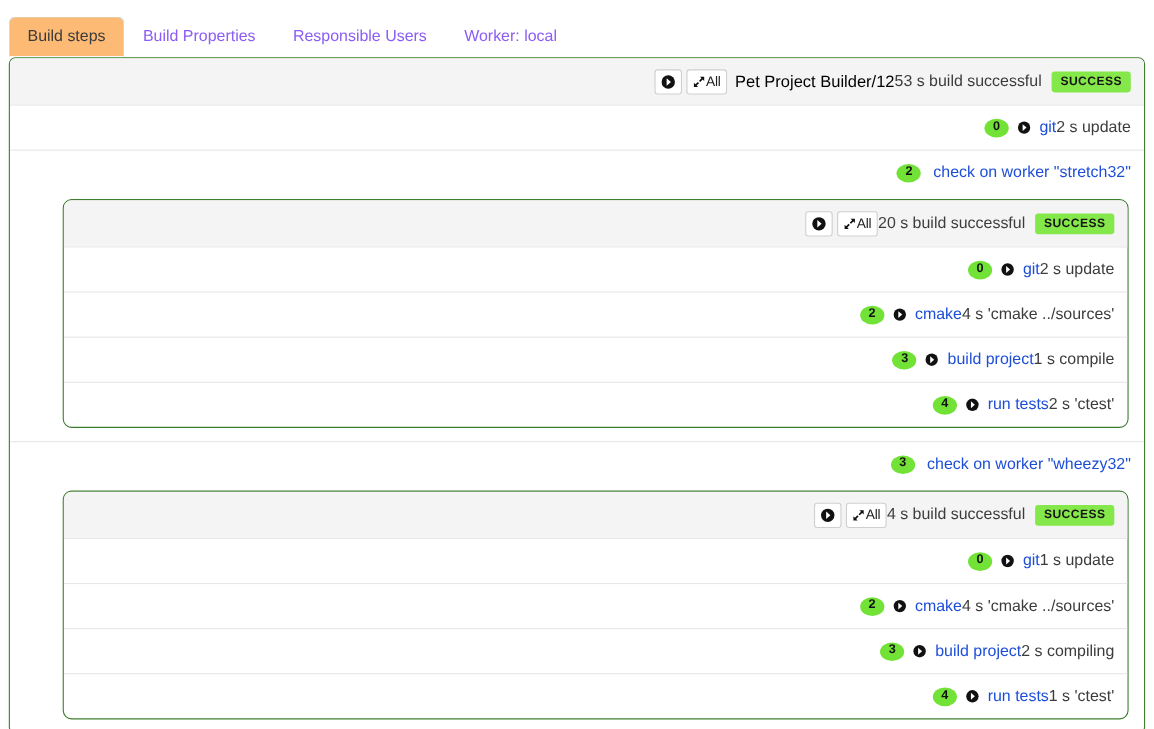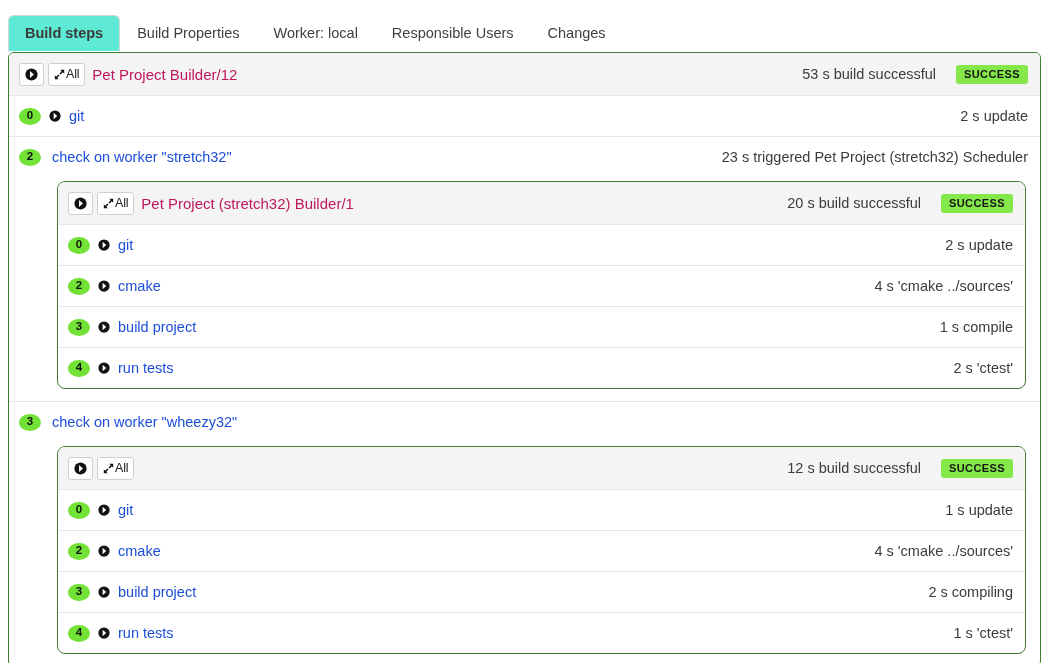--- a/index.html
+++ b/index.html
@@ -22,35 +22,34 @@
     display: flex;
     align-items: flex-end;
     height: 52px;
     padding-left: 8px;
     box-sizing: border-box;
   }
   .tab {
     font-size: 14.5px;
     line-height: 1;
     padding: 10px 16px 11px 16px;
-    color: #404040;
+    color: #8b5cf6;
     cursor: pointer;
     border: 1px solid transparent;
     border-radius: 6px 6px 0 0;
     background: transparent;
     white-space: nowrap;
   }
   .tab.active {
     color: #3b3b3b;
-    background: #5eead4;
+    background: #fdba74;
     border-color: #d6d6d6;
     border-bottom-color: #ffffff;
     position: relative;
     z-index: 3;
-    font-weight: bold;
   }
 
   
   .build-box {
     margin: 0 8px 0 8px;
     border: 1px solid #3c7d2e;
     border-radius: 6px;
     background: #ffffff;
     overflow: hidden;
     box-sizing: border-box;
@@ -76,25 +75,26 @@
     border-top: none;
   }
   .build-box.nested .row.header-row { min-height: 42px; }
 
   .row-left {
     display: flex;
     align-items: center;
     flex: 1 1 auto;
     min-width: 0;
     gap: 7px;
+    justify-content: flex-end;
   }
   .row-right {
     display: flex;
     align-items: center;
-    gap: 20px;
+    gap: 9px;
     flex: 0 0 auto;
     white-space: nowrap;
     font-size: 14.5px;
     color: #3c3c3c;
   }
 
   
   .btn-group { display: flex; align-items: center; }
   .btn {
     display: inline-flex;
@@ -117,21 +117,21 @@
   .icon-circle-arrow {
     display: inline-block;
     width: 13px; height: 13px;
     position: relative;
   }
   .icon-circle-arrow svg { display: block; }
 
   .icon-expand svg { display: block; }
 
   .build-link {
-    color: #be185d;
+    color: #000000;
     font-size: 15px;
     text-decoration: none;
     cursor: pointer;
   }
 
   
   .num-pill {
     display: inline-flex;
     align-items: center;
     justify-content: center;
@@ -178,23 +178,22 @@
     text-align: right;
   }
   .nested-wrap { padding-top: 4px; }
 </style>
 </head>
 <body>
 
 <div class="tabs" id="tab-bar">
     <div class="tab active">Build steps</div>
     <div class="tab">Build Properties</div>
+    <div class="tab">Responsible Users</div>
     <div class="tab">Worker: local</div>
-    <div class="tab">Responsible Users</div>
-    <div class="tab">Changes</div>
   </div>
 
 <div class="build-box" id="build-root">
     <div class="row header-row">
       <div class="row-left">
         <div class="btn-group">
           <button class="btn">
             <span class="icon-circle-arrow">
               <svg width="13" height="13" viewBox="0 0 16 16">
                 <circle cx="8" cy="8" r="7.5" fill="#111"></circle>
@@ -231,23 +230,20 @@
         <span class="step-name">git</span>
       </div>
       <div class="row-right">
         <span>2 s update</span>
       </div>
     </div>
     <div class="row">
       <div class="row-left">
         <span class="num-pill">2</span>
         <span class="step-name plain">check on worker "stretch32"</span>
-      </div>
-      <div class="row-right">
-        <span>23 s triggered Pet Project (stretch32) Scheduler</span>
       </div>
     </div>
     <div class="nested-wrap">
       <div class="build-box nested">
         <div class="row header-row">
           <div class="row-left">
             <div class="btn-group">
               <button class="btn">
                 <span class="icon-circle-arrow">
                   <svg width="13" height="13" viewBox="0 0 16 16">
@@ -259,21 +255,20 @@
               <button class="btn">
                 <span class="icon-expand">
                   <svg width="11" height="11" viewBox="0 0 16 16">
                     <path d="M9.2 1.2 h5.6 v5.6 l-2 -2 -3.2 3.2 -1.6 -1.6 3.2 -3.2 z" fill="#111"></path>
                     <path d="M6.8 14.8 h-5.6 v-5.6 l2 2 3.2 -3.2 1.6 1.6 -3.2 3.2 z" fill="#111"></path>
                   </svg>
                 </span>
                 <span class="lbl">All</span>
               </button>
             </div>
-            <a class="build-link">Pet Project (stretch32) Builder/1</a>
           </div>
           <div class="row-right">
             <span>20 s build successful</span>
             <span class="badge-success">SUCCESS</span>
           </div>
         </div>
         <div class="row">
           <div class="row-left">
             <span class="num-pill">0</span>
             <span class="step-arrow">
@@ -359,21 +354,21 @@
                   <svg width="11" height="11" viewBox="0 0 16 16">
                     <path d="M9.2 1.2 h5.6 v5.6 l-2 -2 -3.2 3.2 -1.6 -1.6 3.2 -3.2 z" fill="#111"></path>
                     <path d="M6.8 14.8 h-5.6 v-5.6 l2 2 3.2 -3.2 1.6 1.6 -3.2 3.2 z" fill="#111"></path>
                   </svg>
                 </span>
                 <span class="lbl">All</span>
               </button>
             </div>
           </div>
           <div class="row-right">
-            <span>12 s build successful</span>
+            <span>4 s build successful</span>
             <span class="badge-success">SUCCESS</span>
           </div>
         </div>
         <div class="row">
           <div class="row-left">
             <span class="num-pill">0</span>
             <span class="step-arrow">
               <svg width="12" height="12" viewBox="0 0 16 16">
                 <circle cx="8" cy="8" r="7.5" fill="#111"></circle>
                 <path d="M6.2 3.8 L11 8 L6.2 12.2 Z" fill="#fff"></path>

